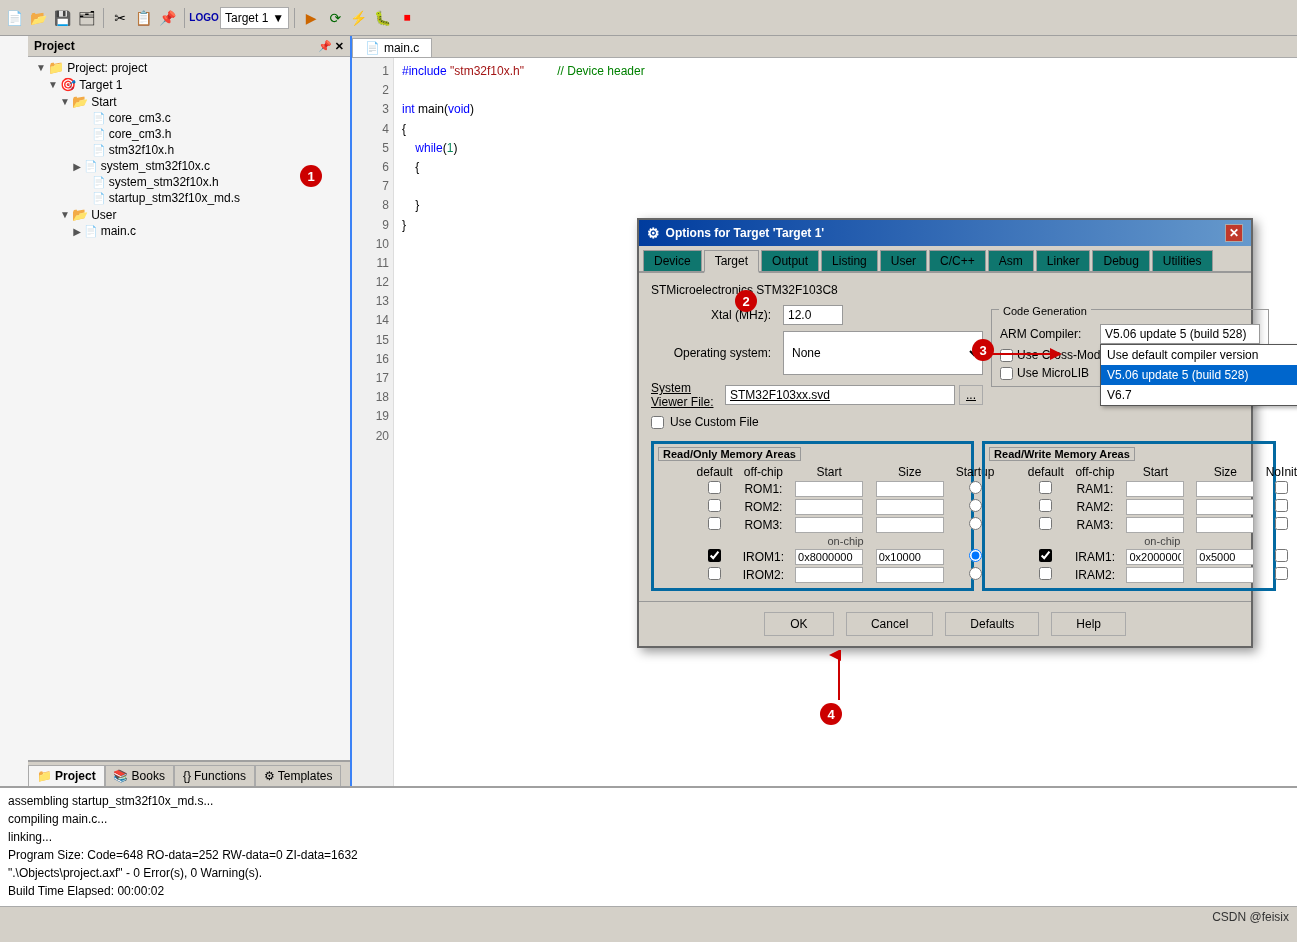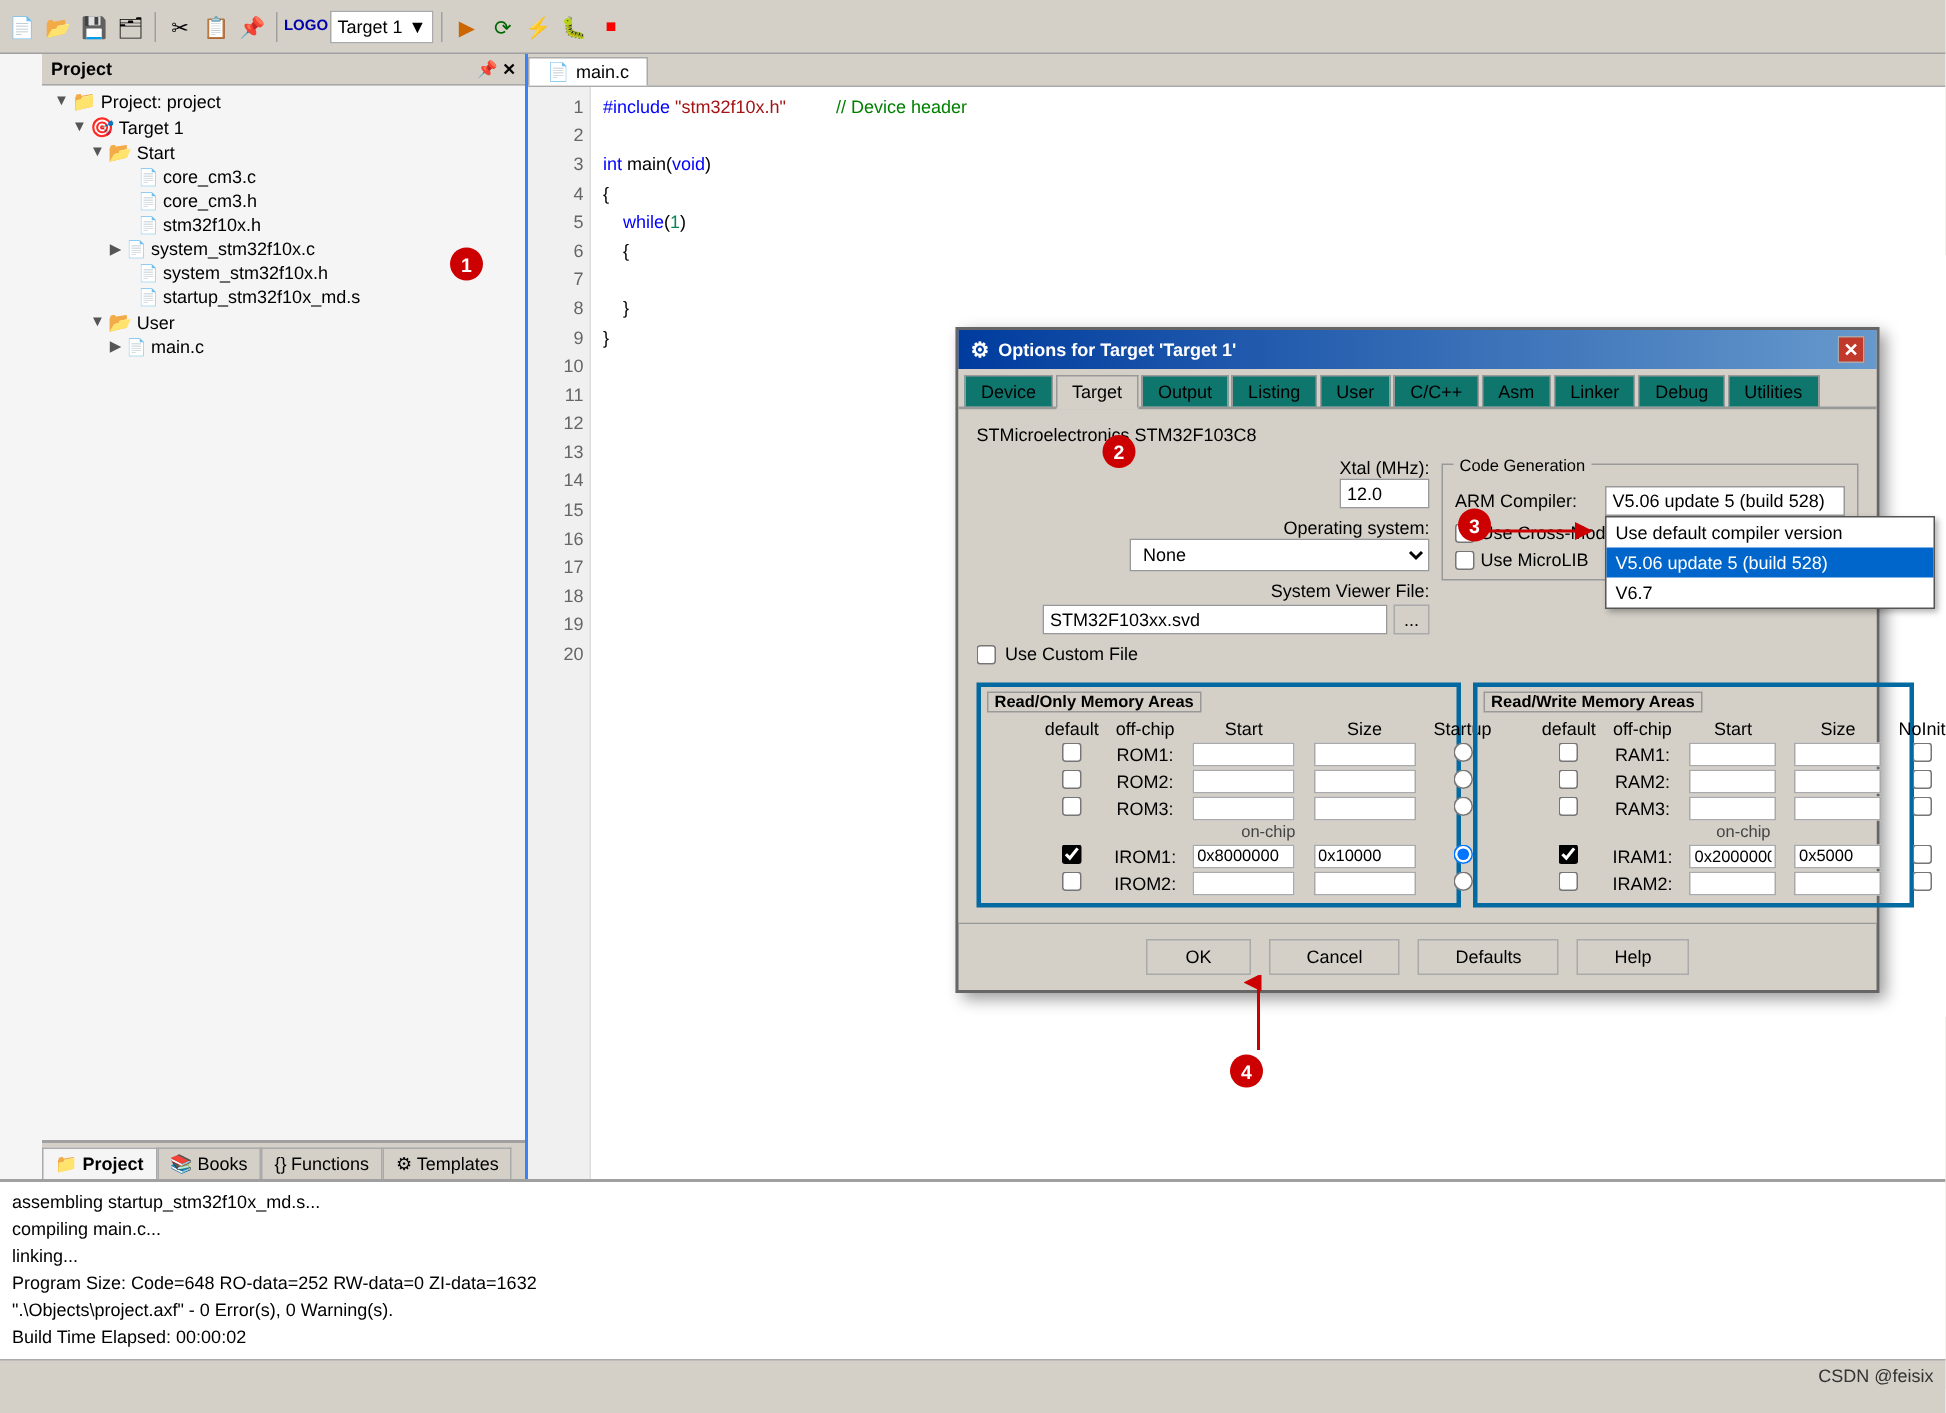--- a/index.html
+++ b/index.html
@@ -260,36 +260,35 @@
     #dialog-body {
       padding: 10px 12px;
       background: #d4d0c8;
     }
     .device-info {
       font-size: 12px;
       margin-bottom: 8px;
     }
     .form-row {
       display: flex;
-      align-items: flex-end;
+      align-items: center;
       margin-bottom: 6px;
-      gap: 0;
-      flex-direction: column;
+      gap: 12px;
     }
     .form-label { width: 120px; text-align: right; font-size: 12px; }
     .form-input {
       border: 1px solid #999;
       background: white;
       padding: 2px 4px;
       font-size: 12px;
     }
     .form-select {
       border: 1px solid #999;
       background: white;
-      padding: 2px 4px;
+      padding: 13px 4px;
       font-size: 12px;
       appearance: auto;
     }
     .xtal-input { width: 60px; }
     .os-select { width: 200px; }
     .checkbox-row {
       display: flex; align-items: center; gap: 6px; margin-bottom: 4px;
     }
     .compiler-row {
       display: flex; align-items: center; gap: 4px; margin-bottom: 4px;
@@ -605,21 +604,21 @@
             <input class="form-input xtal-input" type="text" value="12.0" style="">
           </div>
 
           <div class="form-row">
             <span class="form-label">Operating system:</span>
             <select class="form-select os-select">
               <option>None</option>
             </select>
           </div>
 
-          <div class="form-row" style="flex-direction:column;align-items:flex-end;gap:2px;">
+          <div class="form-row" style="align-items:center;gap:2px;text-decoration:underline;">
             <span>System Viewer File:</span>
             <div style="display:flex;gap:4px;align-items:center;">
               <input class="form-input" style="width: 230px;" type="text" value="STM32F103xx.svd">
               <button class="dialog-btn" style="padding:2px 6px;min-width:auto;">...</button>
             </div>
           </div>
 
           <div class="checkbox-row">
             <input type="checkbox" style="">
             <span>Use Custom File</span>

